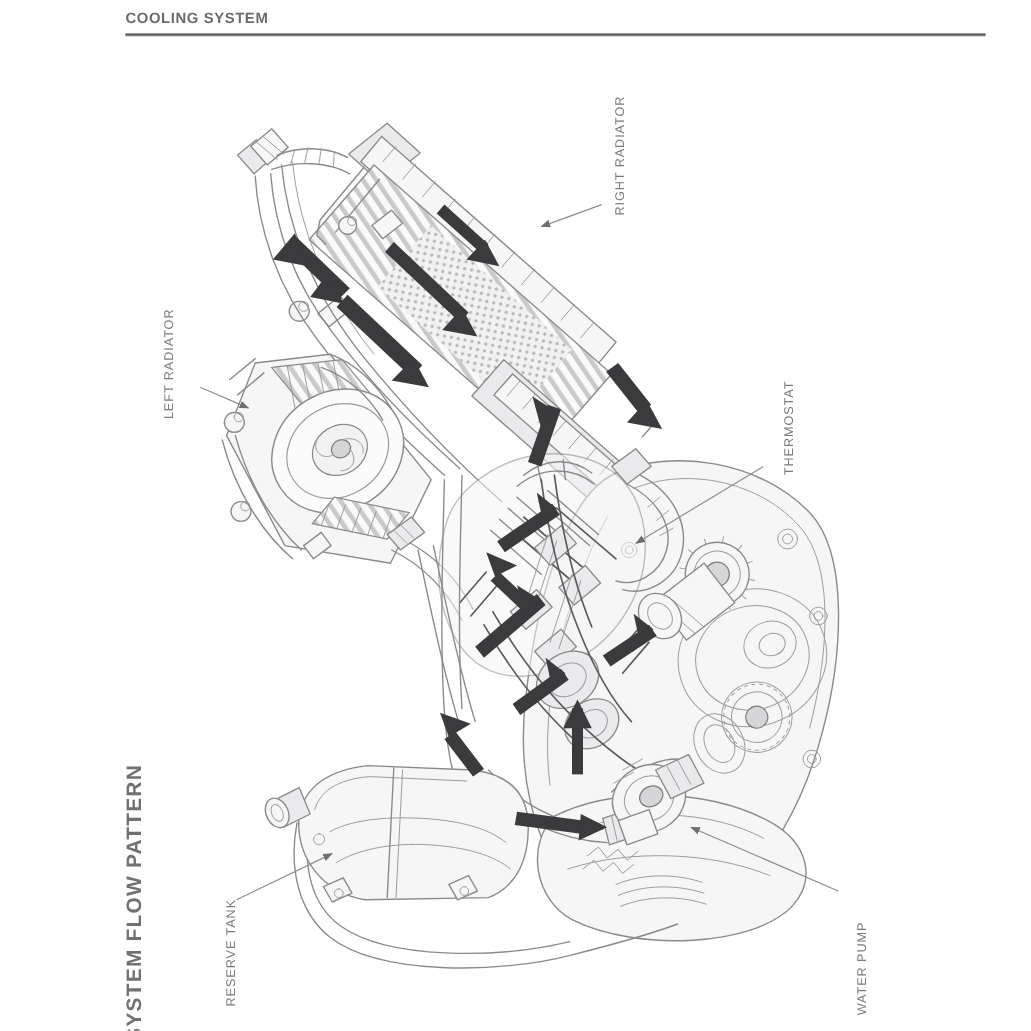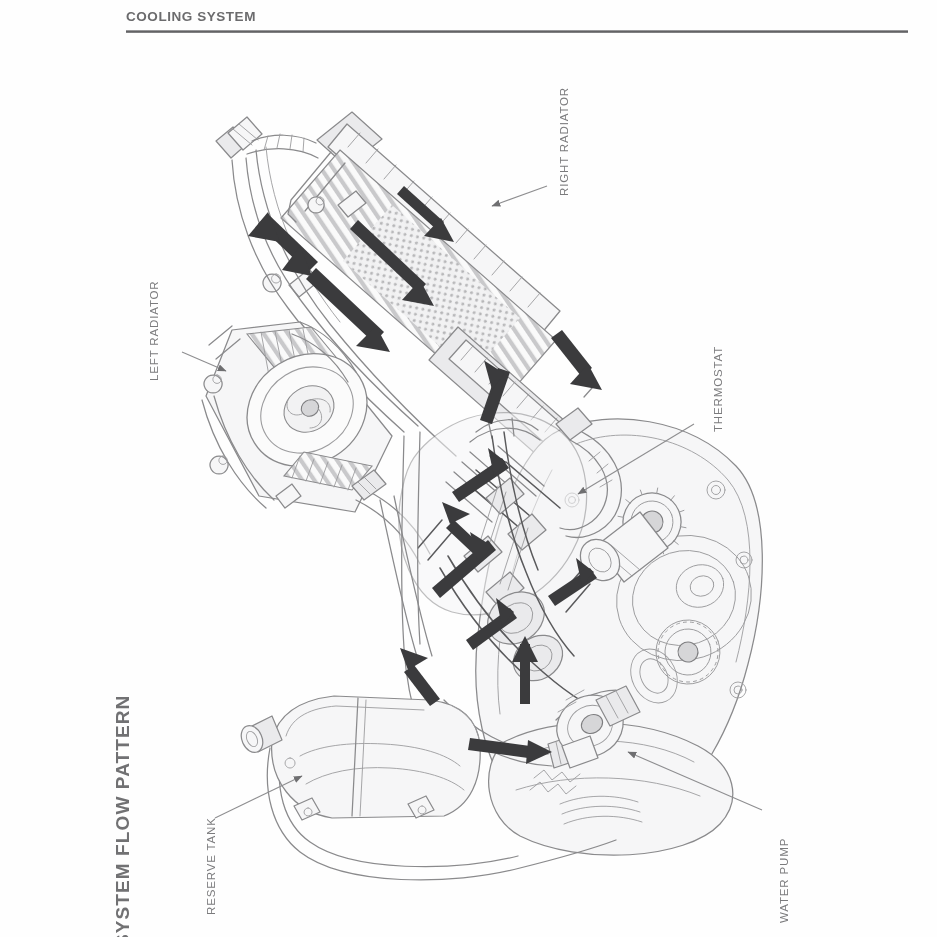--- a/index.html
+++ b/index.html
@@ -20,21 +20,21 @@
     position: absolute;
     inset: 0;
     width: 937px;
     height: 937px;
     background: #fefefe;
   }
 
   
   .page-header {
     position: absolute;
-    left: 12px; top: 0;
+    left: 0; top: 0;
     width: 807px;
     height: 46px;
     padding-left: 17px;
   }
   .header-title {
     position: absolute;
     left: 114px;
     top: 9px;
     font-size: 13.5px;
     font-weight: bold;

